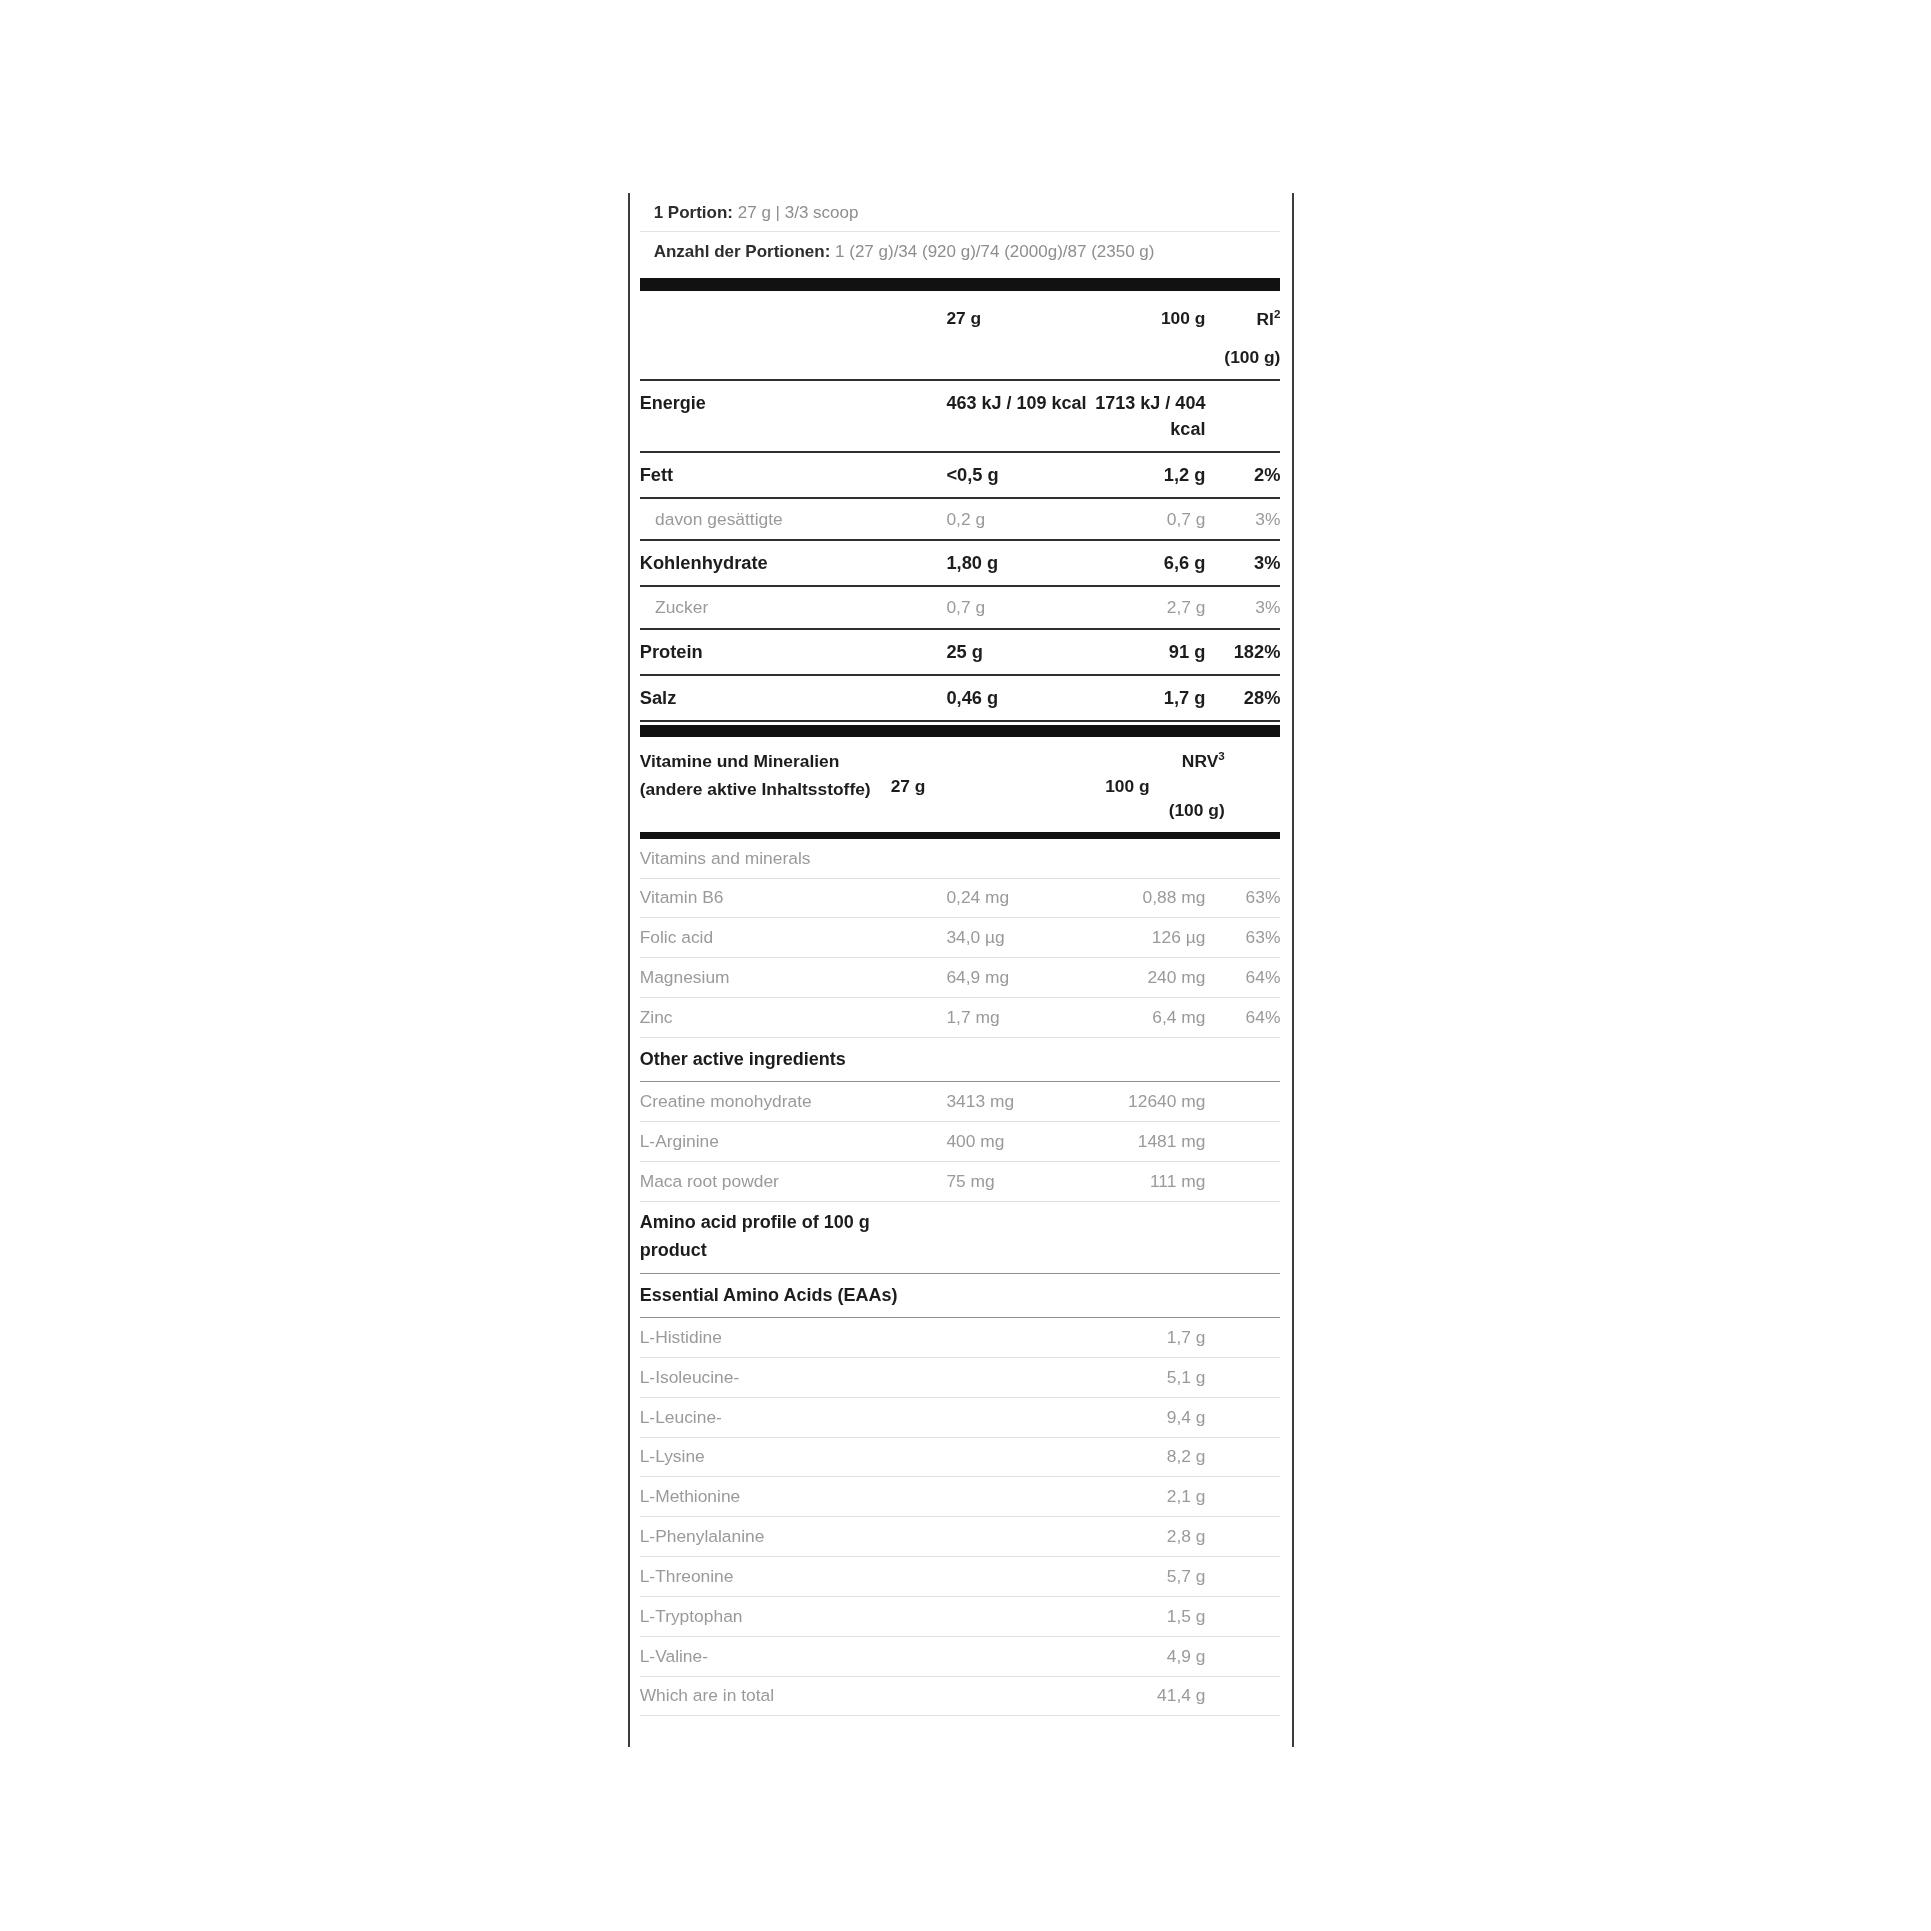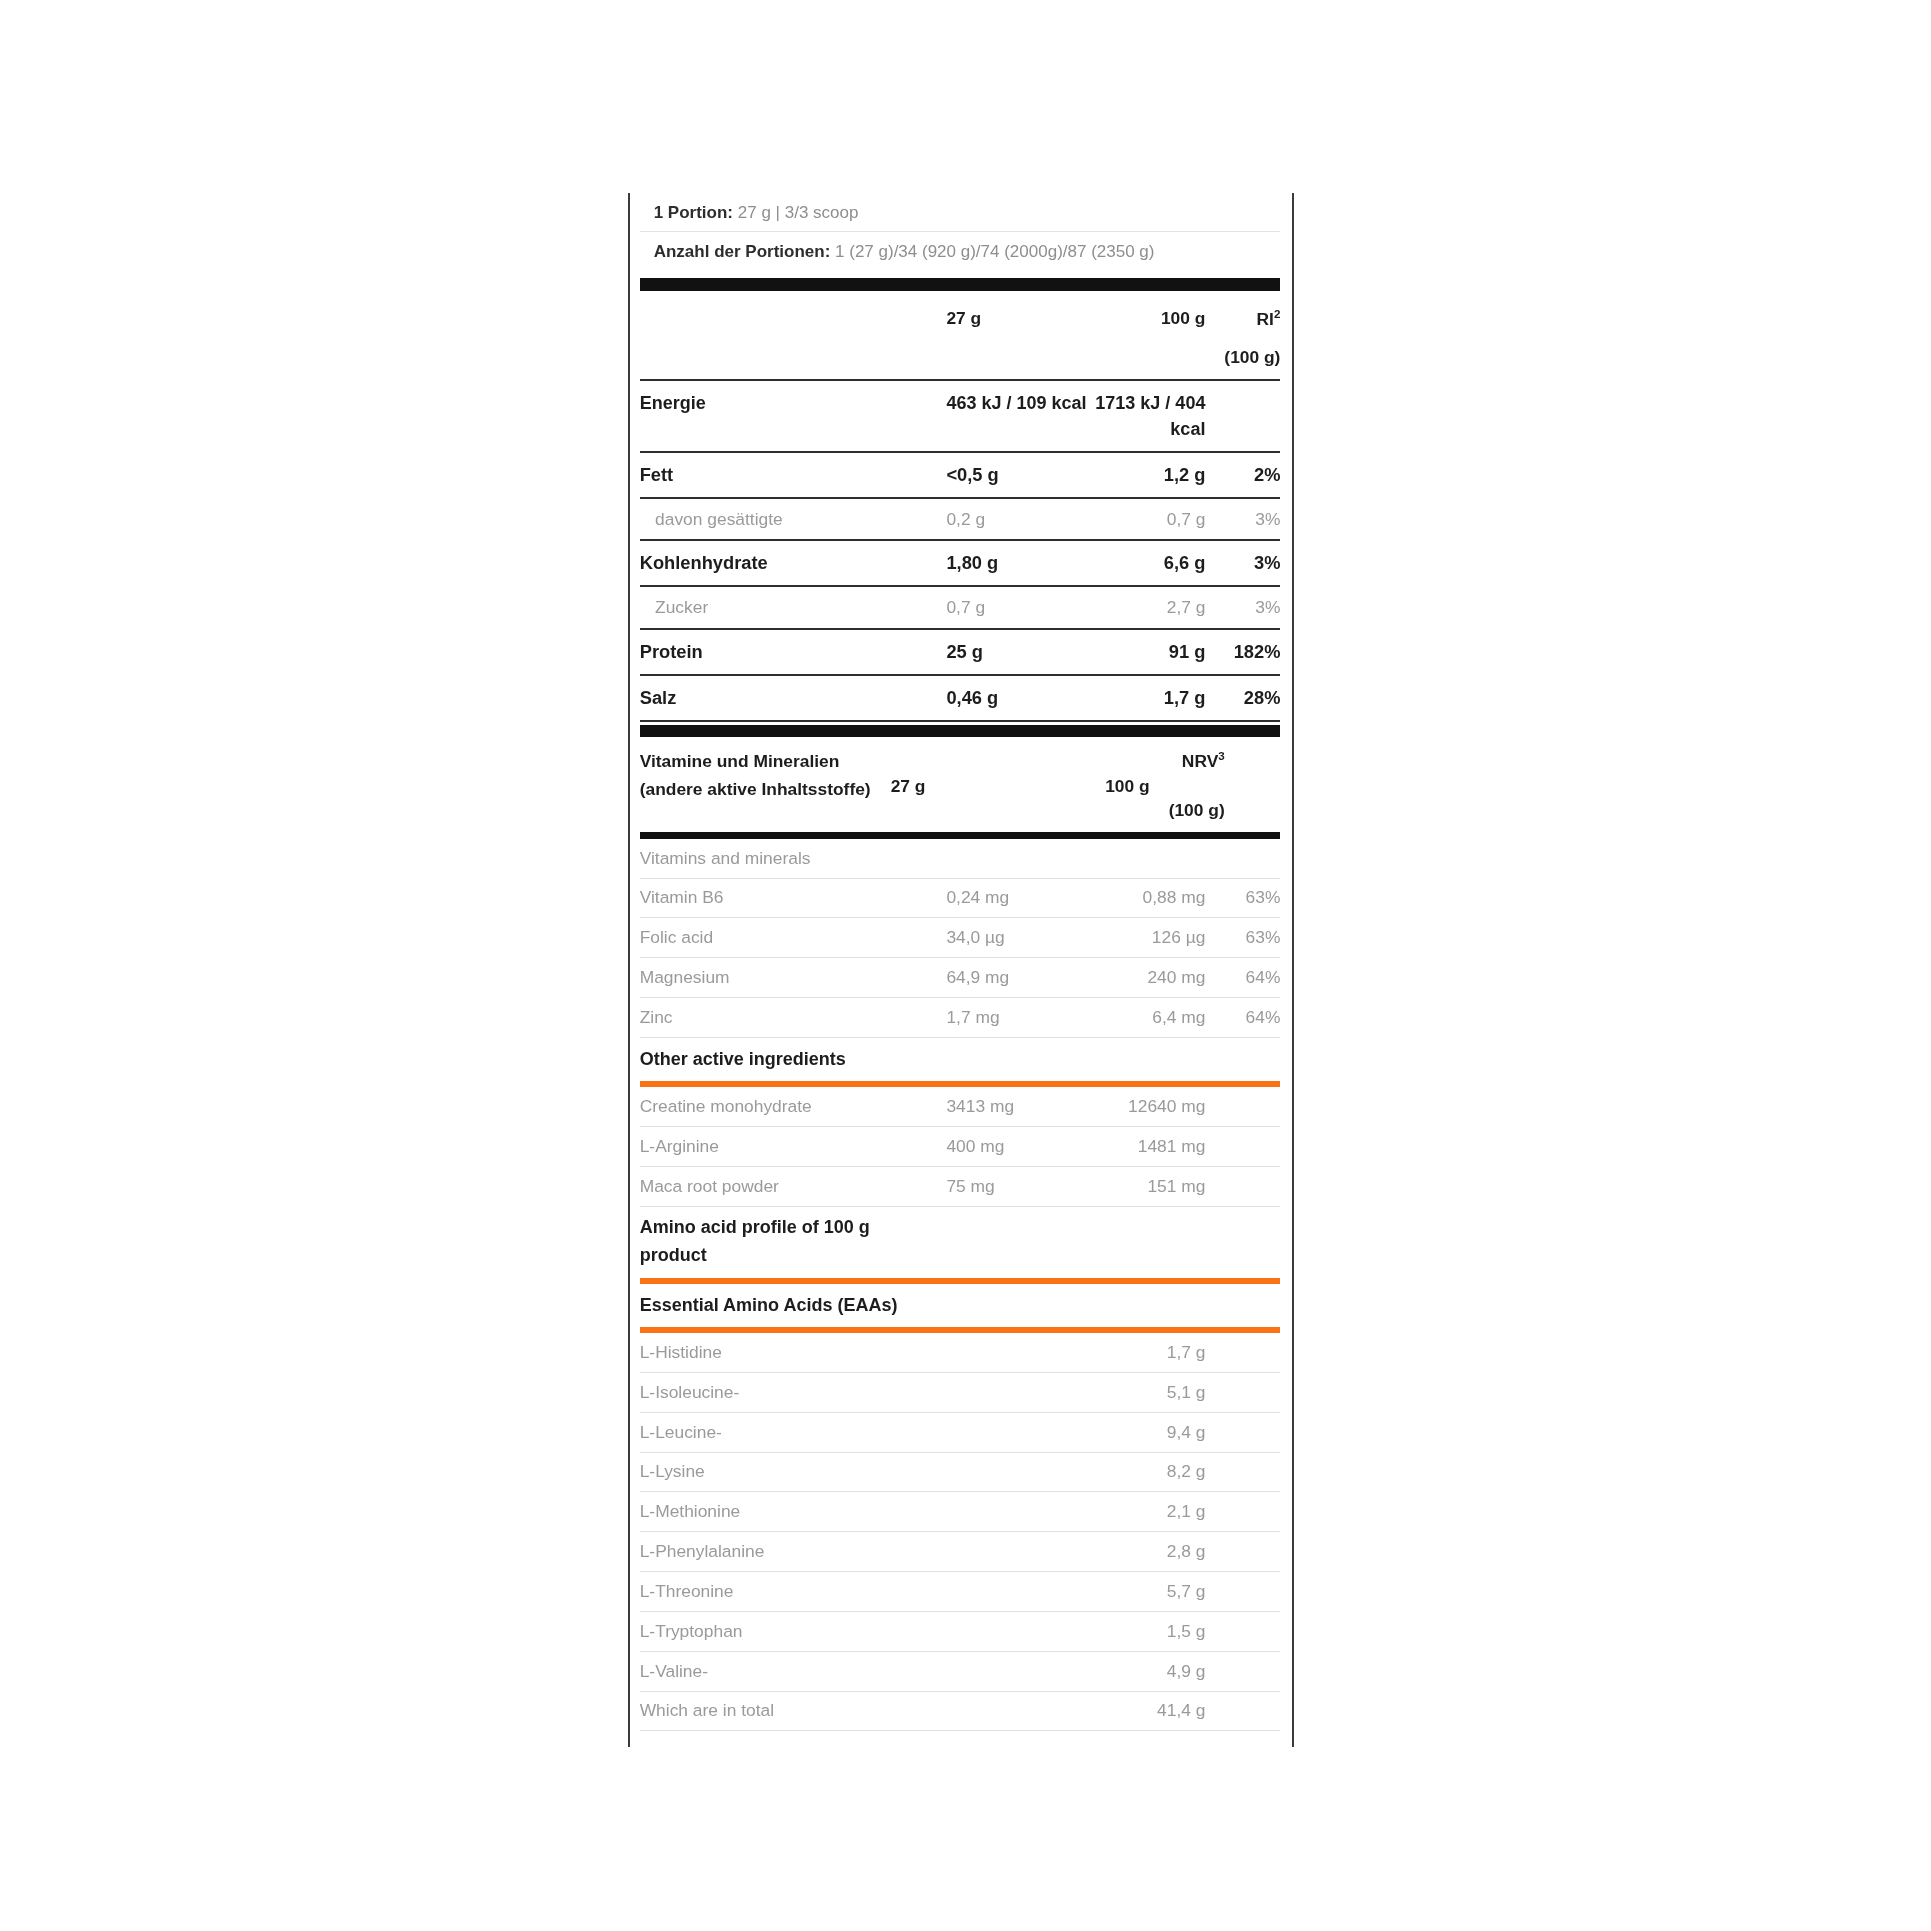--- a/index.html
+++ b/index.html
@@ -119,21 +119,21 @@
     color:#9a9a9a;
     padding:6.8px 0 6.8px 0;
     border-bottom:1px solid #e0e0e0;
     line-height:1.45;
   }
   .sectionhdr{
     font-size:18px;
     font-weight:bold;
     color:#1d1d1d;
     padding:7.7px 0 7.7px 0;
-    border-bottom:6px solid #f97316;
+    border-bottom:1px solid #f97316;
     line-height:1.55;
   }
   .sectionhdr .lbl{max-width:290px;}
   .amino .c2{width:114px;flex:0 0 114px;text-align:right;}
 </style>
 </head>
 <body>
 
 <div id="panel">
   <div id="inner">
@@ -272,21 +272,21 @@
         </div>
         <div class="row light">
           <span class="lbl">L-Arginine</span>
           <span class="c1">400 mg</span>
           <span class="c2">1481 mg</span>
           <span class="c3"></span>
         </div>
         <div class="row light">
           <span class="lbl">Maca root powder</span>
           <span class="c1">75 mg</span>
-          <span class="c2">151 mg</span>
+          <span class="c2">111 mg</span>
           <span class="c3"></span>
         </div>
       </div>
 
     <div class="row sectionhdr">
       <span class="lbl">Amino acid profile of 100 g product</span>
       <span class="c1"></span>
       <span class="c2"></span>
       <span class="c3"></span>
     </div>

